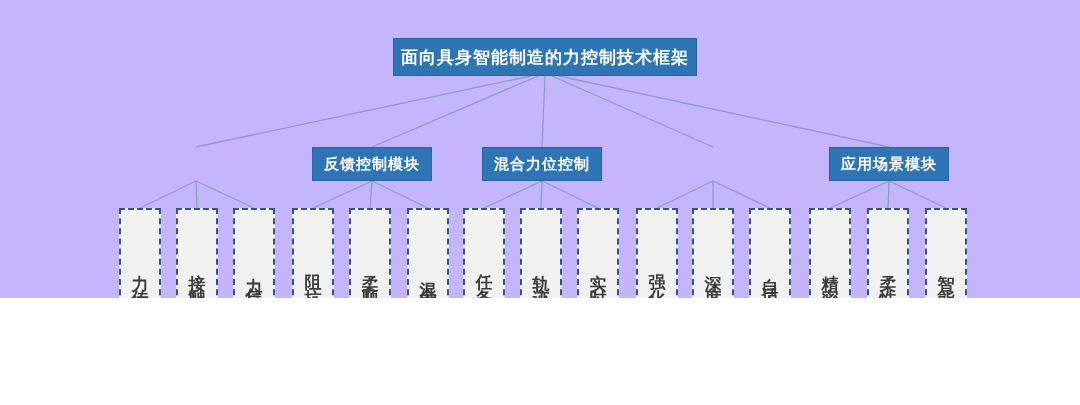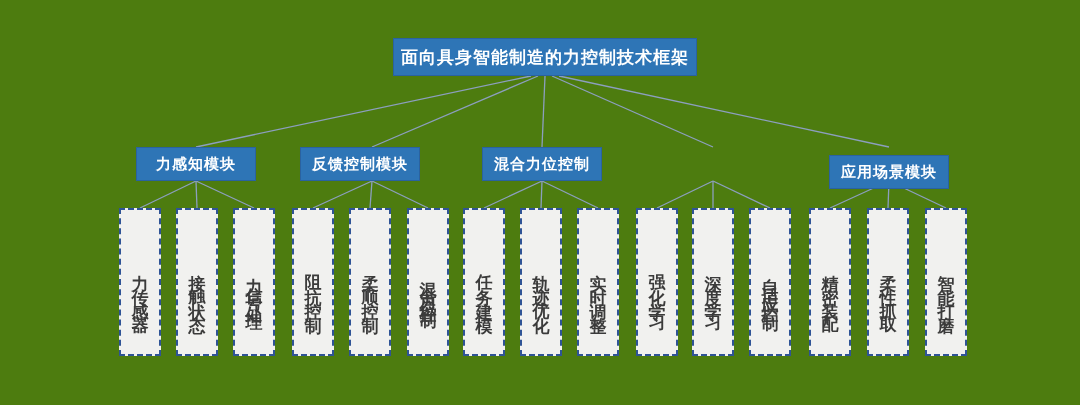--- a/index.html
+++ b/index.html
@@ -4,22 +4,22 @@
 <style>
   html, body {
     margin: 0;
     padding: 0;
     background: #ffffff;
     font-family: "Liberation Serif", "DejaVu Serif", serif;
   }
   .canvas {
     position: relative;
     width: 1080px;
-    height: 405px;
-    background: #4d7c0f;
+    height: 298px;
+    background: #c4b5fd;
     overflow: hidden;
   }
   .connectors {
     position: absolute;
     left: 0; top: 0;
     width: 1080px;
     height: 405px;
     pointer-events: none;
   }
   .node {
@@ -101,30 +101,27 @@
       <line x1="889" y1="181" x2="830" y2="208"></line>
       <line x1="889" y1="181" x2="888" y2="208"></line>
       <line x1="889" y1="181" x2="946" y2="208"></line>
     </g>
   </svg>
 
   <div class="node root" style="left:393px; top:38px; width:304px; height:38px;">
     <span>面向具身智能制造的力控制技术框架</span>
   </div>
 
-  <div class="node module" style="left:136px; top:147px; width:120px; height:34px;">
-    <span>力感知模块</span>
-  </div>
-  <div class="node module" style="left:300px; top:147px; width:120px; height:34px;">
+  <div class="node module" style="left:312px; top:147px; width:120px; height:34px;">
     <span>反馈控制模块</span>
   </div>
   <div class="node module" style="left:482px; top:147px; width:120px; height:34px;">
     <span>混合力位控制</span>
   </div>
-  <div class="node module" style="left:829px; top:155px; width:120px; height:34px;">
+  <div class="node module" style="left:829px; top:147px; width:120px; height:34px;">
     <span>应用场景模块</span>
   </div>
 
   <div class="leaf" style="left:119px;">
     <span class="vtext ls4">力传感器</span>
   </div>
   <div class="leaf" style="left:176px;">
     <span class="vtext ls4">接触状态</span>
   </div>
   <div class="leaf" style="left:233px;">

